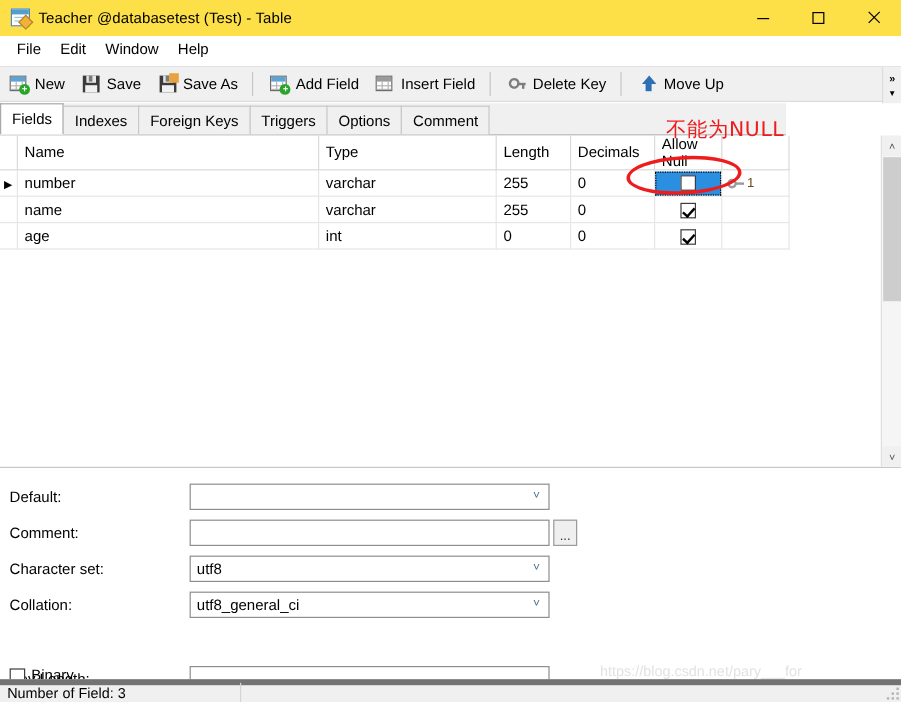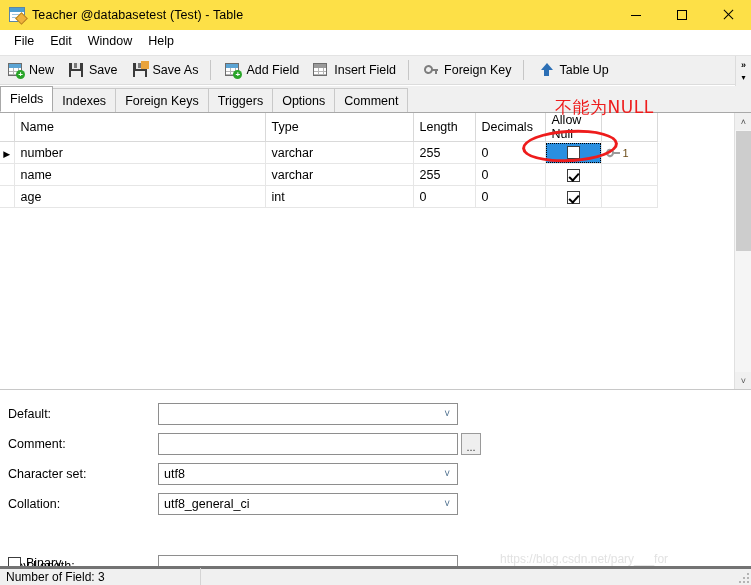--- a/index.html
+++ b/index.html
@@ -84,21 +84,21 @@
   .ico-arrow-up { position:absolute; left:3px; top:1px; width:0; height:0; border-left:6px solid transparent; border-right:6px solid transparent; border-bottom:7px solid #2c6fb5; }
   .ico-arrow-up-stem { position:absolute; left:6px; top:8px; width:5px; height:6px; background:#2c6fb5; }
   .ico-title { position:absolute; left:0; top:0; width:16px; height:15px; background:#fff; border:1px solid #5a86a8; }
   .ico-title .hdr { position:absolute; left:0; right:0; top:0; height:4px; background:#4f9fd1; }
   .ico-title .r1 { position:absolute; left:2px; right:2px; top:6px; height:1px; background:#9ec4de; }
   .ico-title .r2 { position:absolute; left:2px; right:2px; top:9px; height:1px; background:#9ec4de; }
   .ico-title .pen { position:absolute; right:-2px; bottom:-2px; width:9px; height:9px; background:#f0b23c; transform:rotate(-45deg); border:1px solid #b8841f;}
 
   
   .tabstrip {
-    position:absolute; left:0; top:86px; width:751px; height:27px;
+    position:absolute; left:0; top:86px; width:655px; height:27px;
     background:#f0f0f0; border-bottom:1px solid #a8a8a8;
     display:flex; align-items:flex-end; padding-left:0;
   }
   .tab {
     height:24px; line-height:24px; padding:0 9px; font-size:12.5px;
     background:#f0f0f0; border:1px solid #c9c9c9; border-bottom:none; margin-right:-1px;
     color:#000;
   }
   .tab.active {
     background:#ffffff; height:26px; line-height:25px;
@@ -171,21 +171,21 @@
     position:absolute; left:461px; width:20px; height:22px; background:#efefef;
     border:1px solid #9a9a9a; font-size:11px; color:#333;
     display:flex; align-items:flex-end; justify-content:center; line-height:13px;
   }
   .binary-row { position:absolute; left:8px; display:flex; align-items:center; gap:5px; }
   .binary-row .lbl { font-size:12.5px; }
 
   
   .statusbar {
     position:absolute; left:0; bottom:0; width:751px; height:19px;
-    background:#f0f0f0; border-top:3px solid #737373; display:flex; align-items:center;
+    background:#f0f0f0; border-top:5px solid #737373; display:flex; align-items:center;
   }
   .st-cell { font-size:12px; padding-left:6px; height:19px; line-height:19px; color:#000; }
   .st-div { width:1px; height:19px; background:#d4d4d4; margin-left:10px; }
   .st-grip { position:absolute; right:2px; bottom:2px; width:12px; height:12px; }
   .st-grip i { position:absolute; width:2px; height:2px; background:#b4b4b4; }
 
   
   .annot-text {
     position:absolute; left:555px; top:96px; font-size:17px; color:#ee1c1c;
     font-family:"DejaVu Sans", sans-serif; letter-spacing:0.5px; white-space:nowrap;
@@ -302,31 +302,31 @@
     <div class="tb-sep"></div>
 
     <div class="tb-btn">
       <span class="ico">
         <span class="ico-key">
             <span class="bow"></span>
             <span class="sh"></span>
             <span class="t1"></span>
           </span>
       </span>
-      <span class="tb-label">Foreign Key</span>
+      <span class="tb-label">Delete Key</span>
     </div>
 
     <div class="tb-sep"></div>
 
     <div class="tb-btn">
       <span class="ico">
         <span class="ico-arrow-up"></span>
           <span class="ico-arrow-up-stem"></span>
       </span>
-      <span class="tb-label">Table Up</span>
+      <span class="tb-label">Move Up</span>
     </div>
 
     <div class="tb-overflow">
       <span class="ov-chev">»</span>
       <span class="ov-down">▾</span>
     </div>
   </div>
 
   <div class="tabstrip">
     <div class="tab active">Fields</div>

